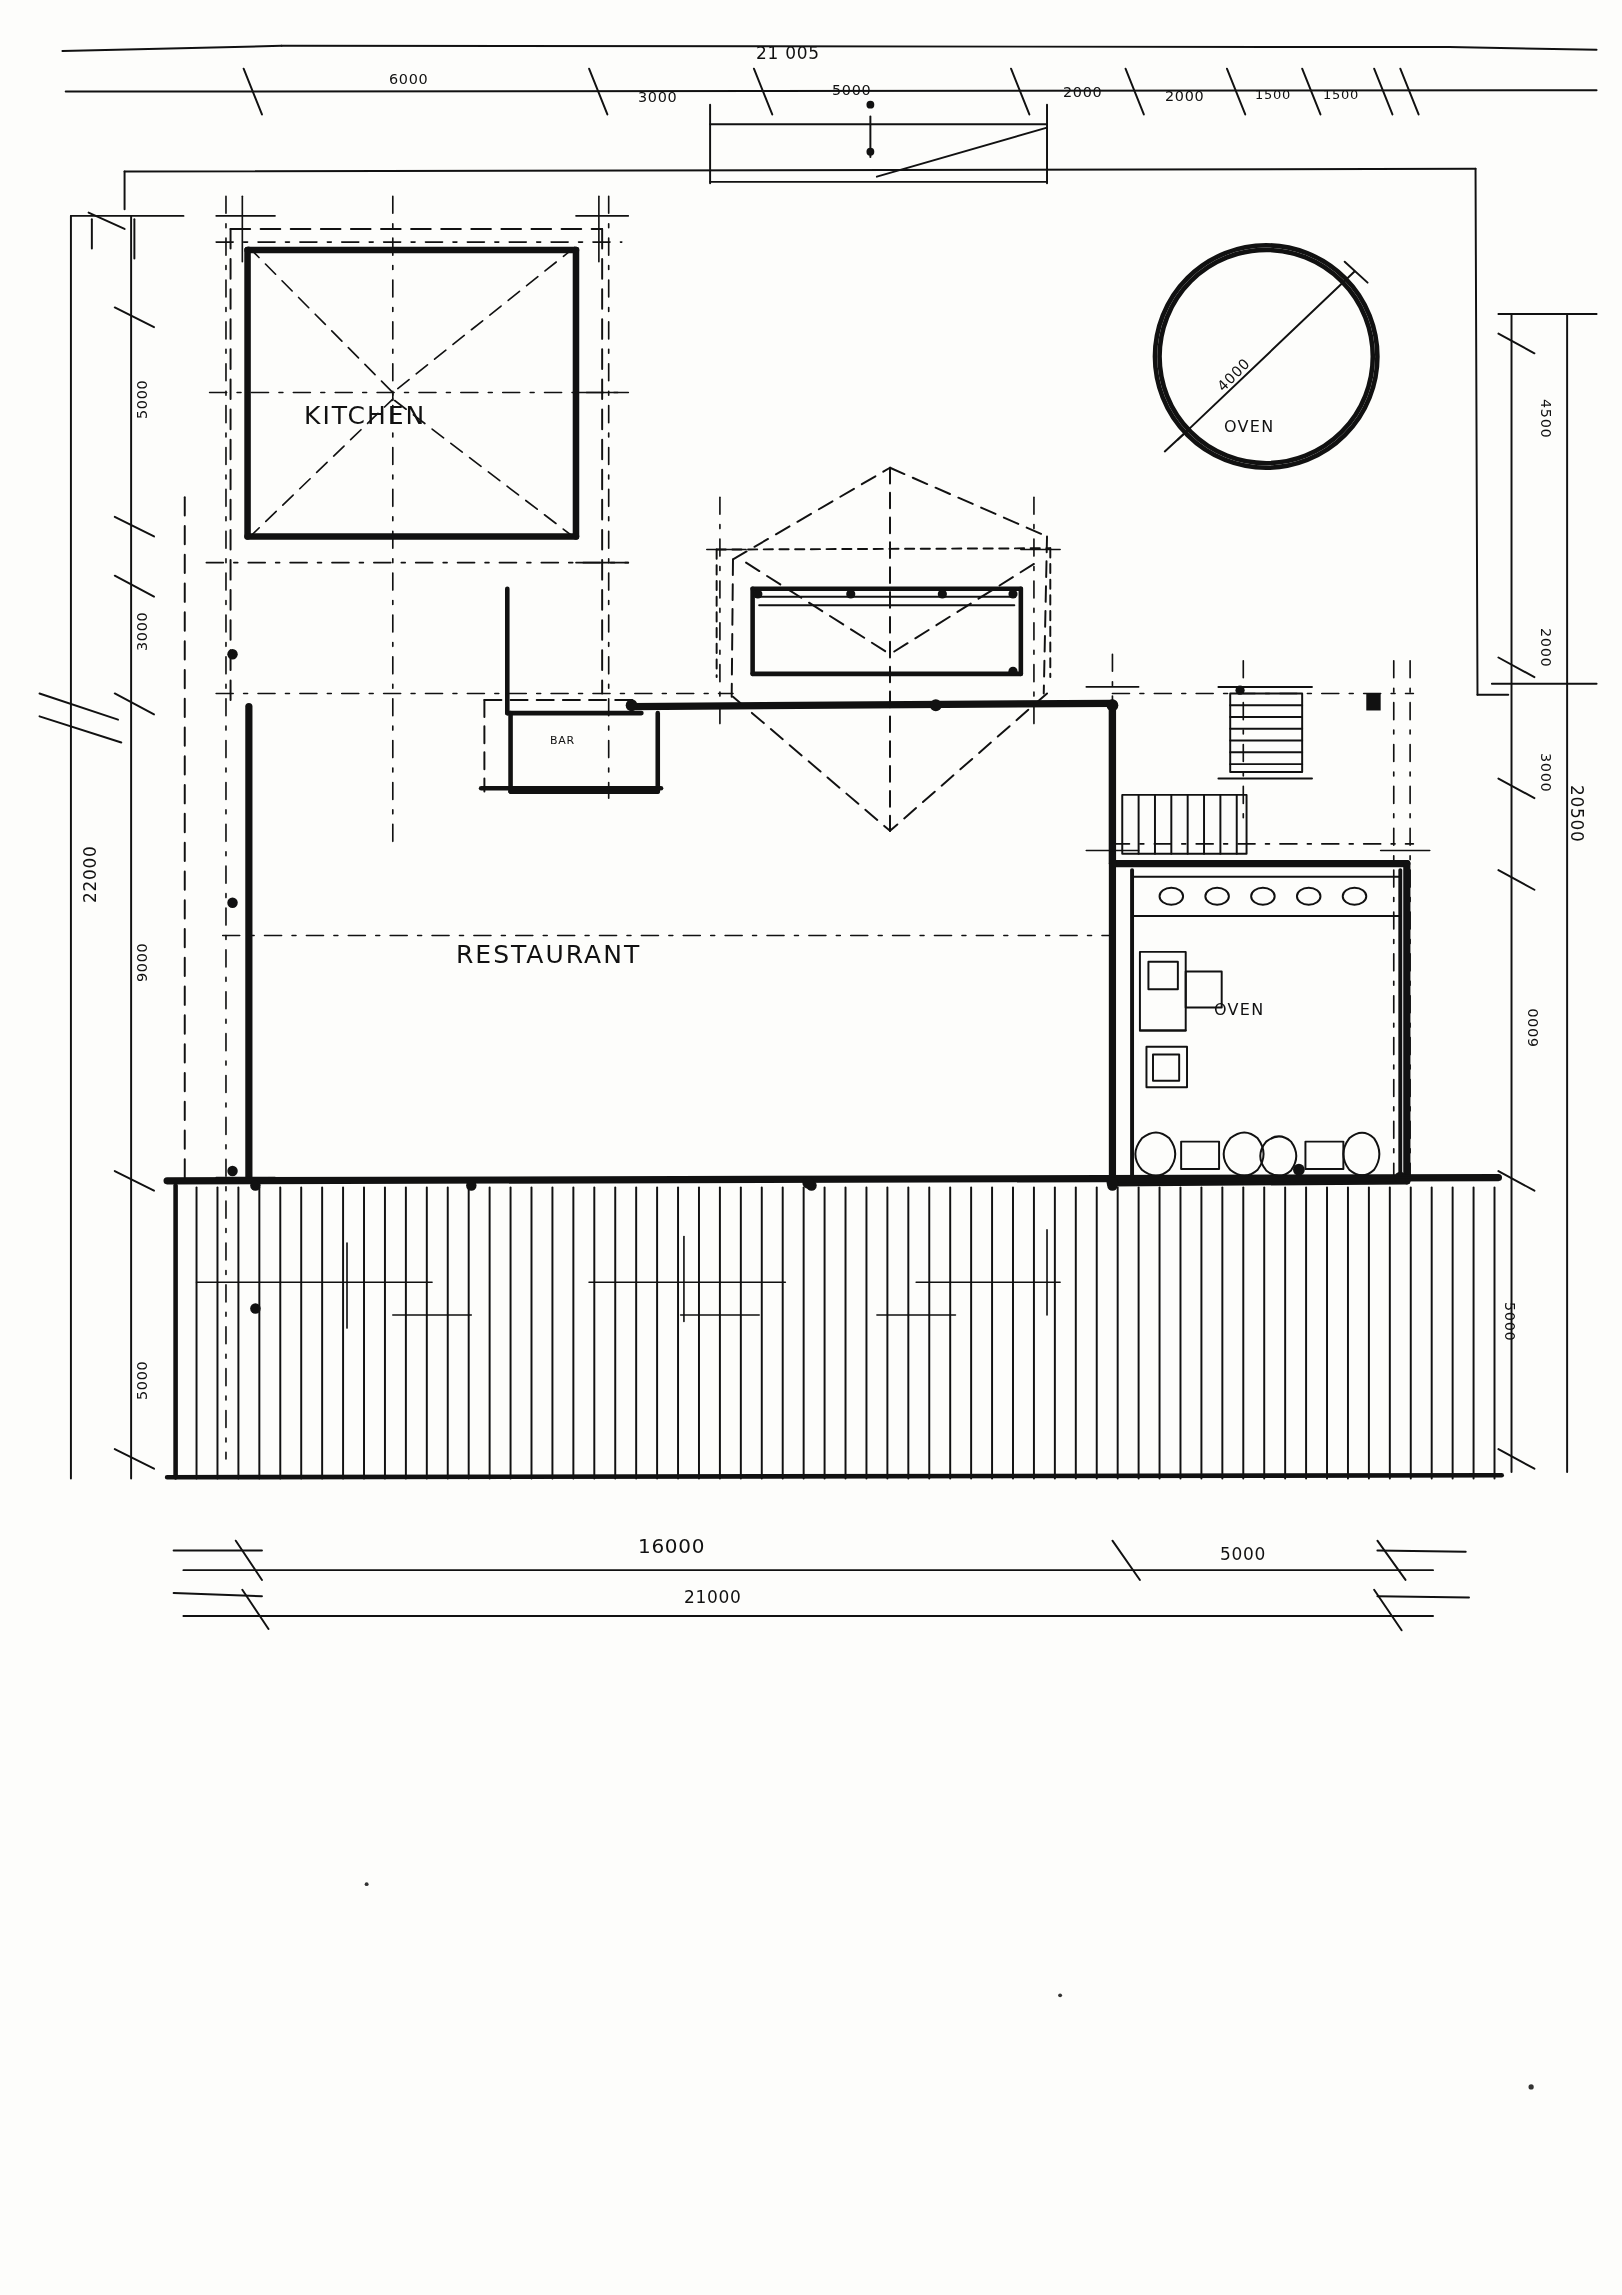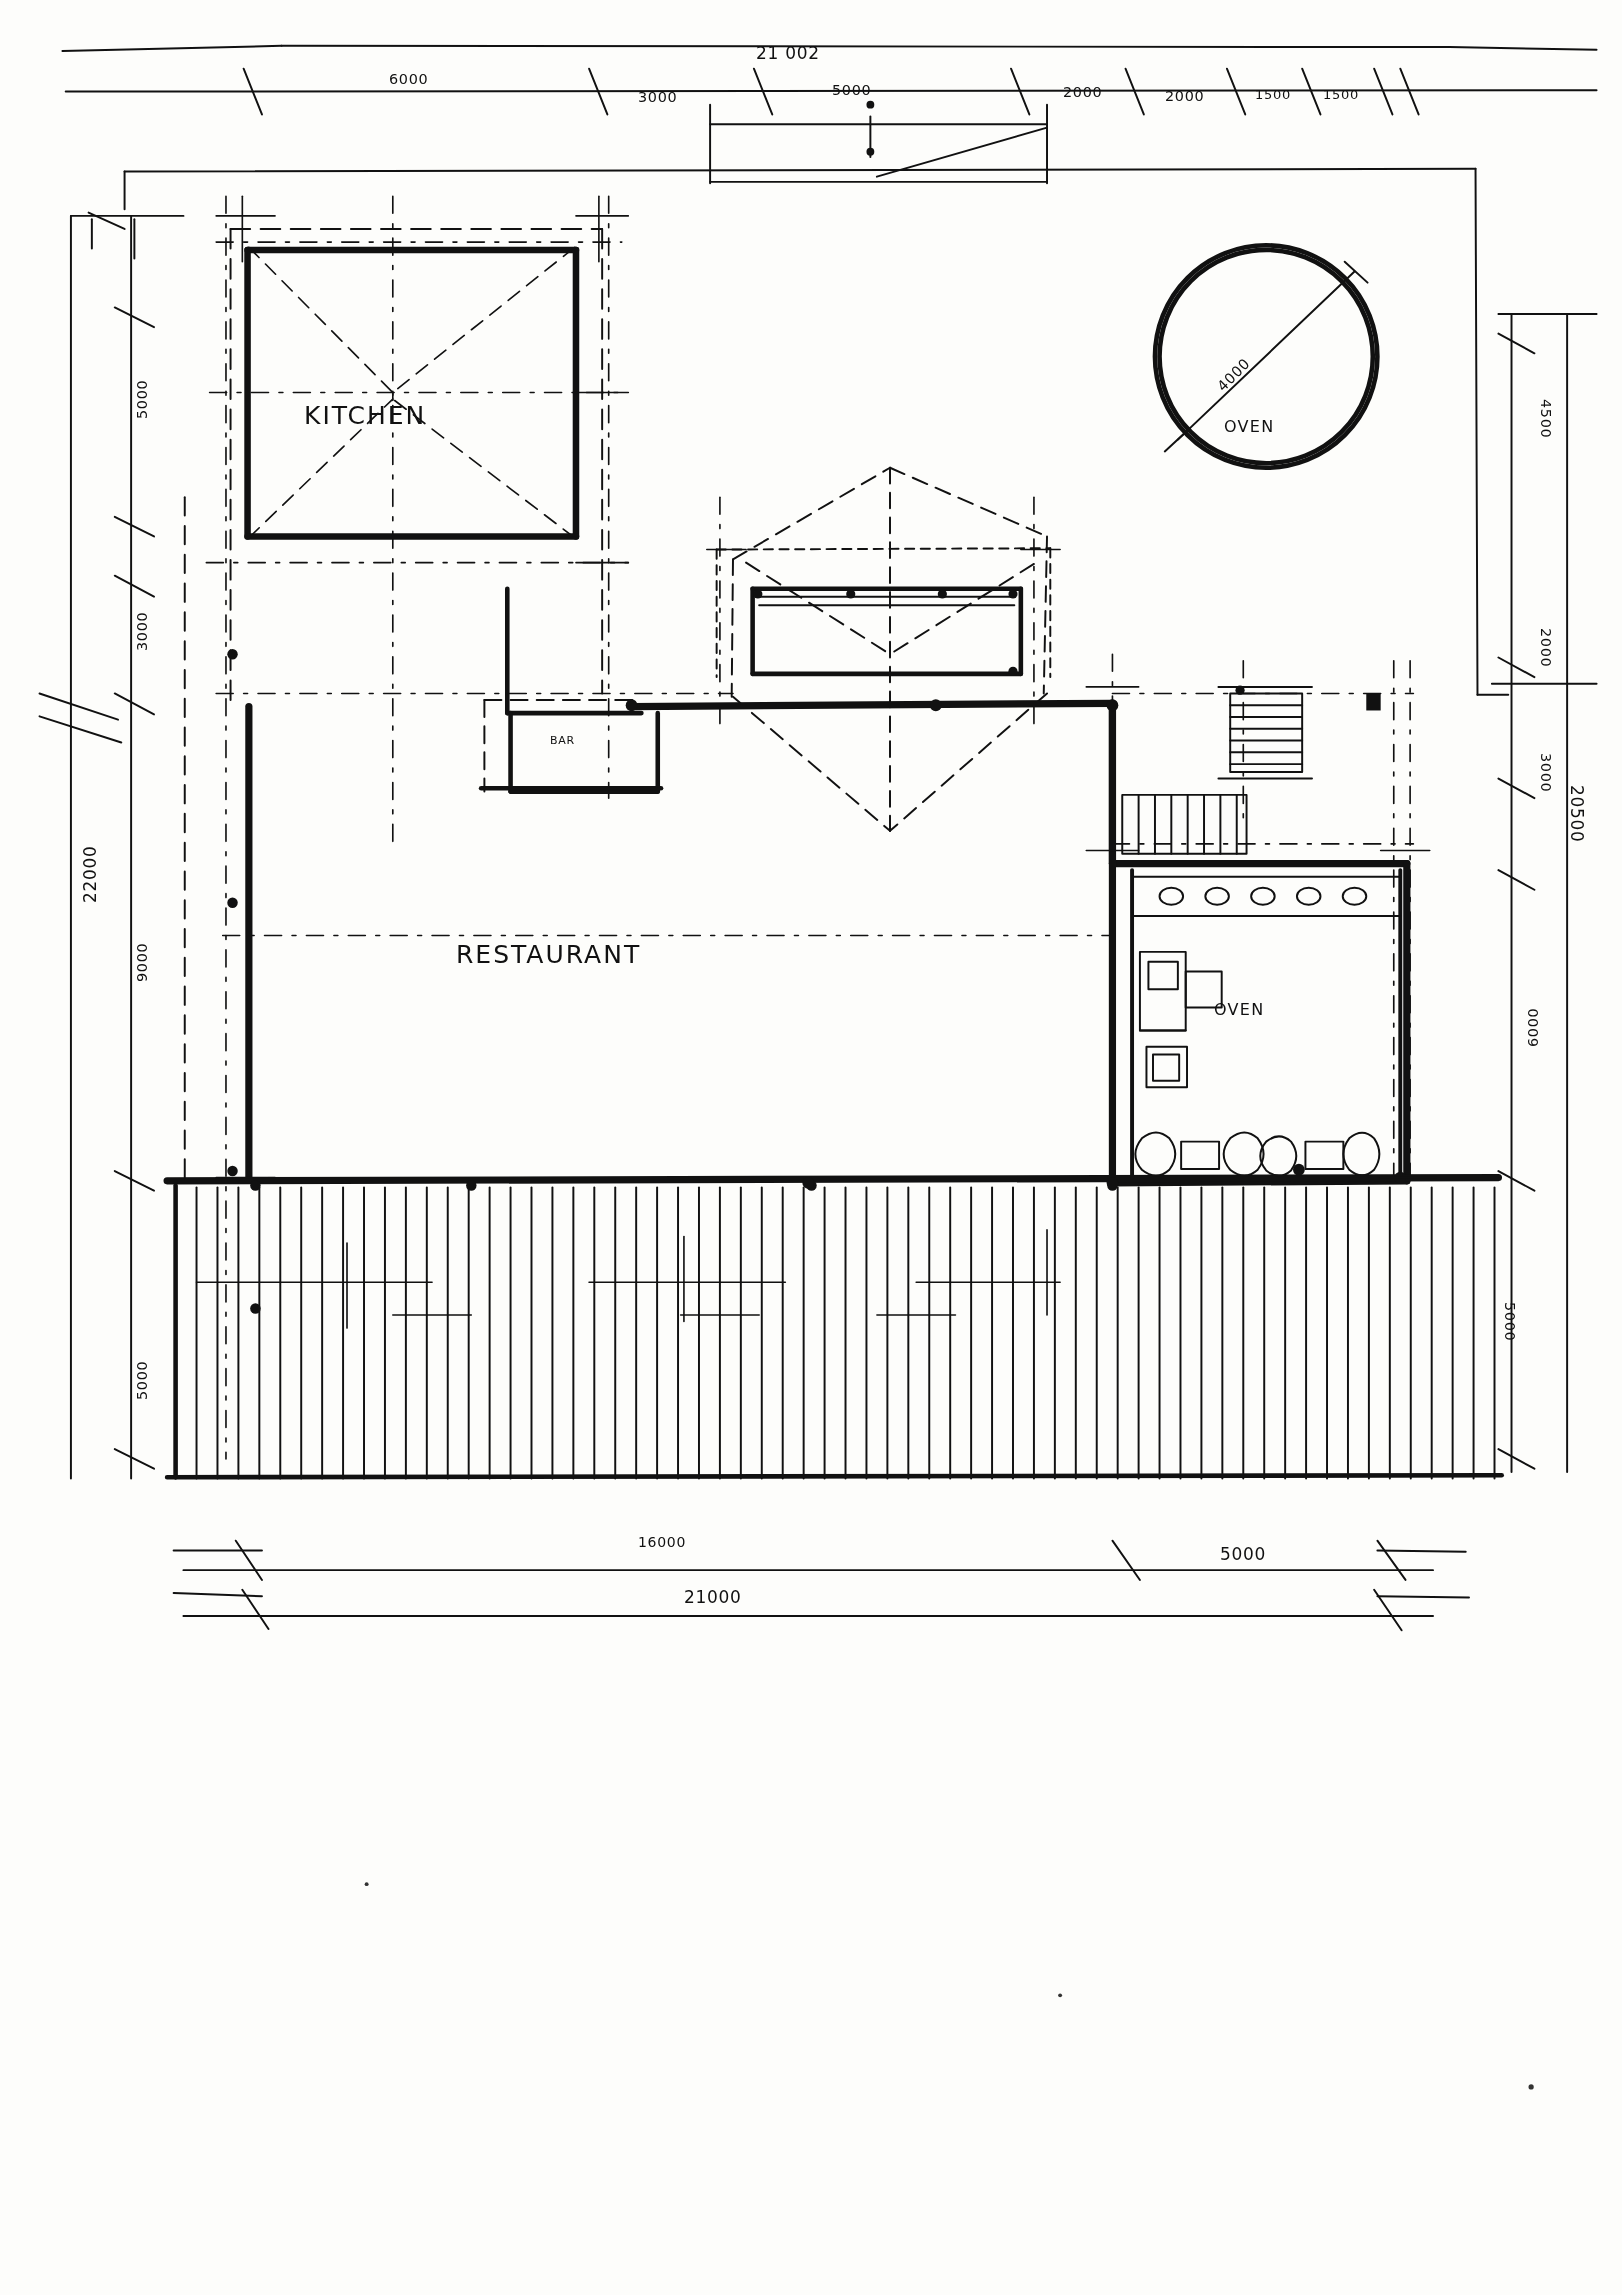--- a/index.html
+++ b/index.html
@@ -464,21 +464,21 @@
   <div class="hand-label rm-title" style="left:456px; top:896px;">RESTAURANT</div>
 
   <div class="hand-label rm-title-xs" style="left:550px; top:734px;">BAR</div>
 
   <div class="hand-label rm-title-sm" style="left:1214px; top:985px;">OVEN</div>
 
   <div class="hand-label rm-title-sm" style="left:1224px; top:402px;">OVEN</div>
 
   <div class="dim-label rotdiag" style="left:1214px; top:383px;">4000</div>
 
-  <div class="dim-label" style="left:756px; top:43px; font-size:17px;">21 002</div>
+  <div class="dim-label" style="left:756px; top:43px; font-size:17px;">21 005</div>
 
   <div class="dim-label" style="left:389px; top:71px;">6000</div>
   <div class="dim-label" style="left:638px; top:89px;">3000</div>
   <div class="dim-label" style="left:832px; top:82px;">5000</div>
   <div class="dim-label" style="left:1063px; top:84px;">2000</div>
   <div class="dim-label" style="left:1165px; top:88px;">2000</div>
   <div class="dim-label" style="left:1255px; top:87px; font-size:13px;">1500</div>
   <div class="dim-label" style="left:1323px; top:87px; font-size:13px;">1500</div>
 
   <div class="dim-label rot90" style="left:134px; top:419px;">5000</div>
@@ -487,18 +487,18 @@
   <div class="dim-label rot90" style="left:134px; top:1400px;">5000</div>
   <div class="dim-label rot90" style="left:80px; top:903px; font-size:17px;">22000</div>
 
   <div class="dim-label rot90cw" style="left:1554px; top:399px;">4500</div>
   <div class="dim-label rot90cw" style="left:1554px; top:628px;">2000</div>
   <div class="dim-label rot90cw" style="left:1554px; top:753px;">3000</div>
   <div class="dim-label rot90" style="left:1525px; top:1047px;">6000</div>
   <div class="dim-label rot90cw" style="left:1518px; top:1302px;">5000</div>
   <div class="dim-label rot90cw" style="left:1587px; top:785px; font-size:17px;">20500</div>
 
-  <div class="dim-label" style="left:638px; top:1534px; font-size:14px;">16000</div>
+  <div class="dim-label" style="left:638px; top:1534px; font-size:20px;">16000</div>
   <div class="dim-label" style="left:1220px; top:1544px; font-size:17px;">5000</div>
   <div class="dim-label" style="left:684px; top:1587px; font-size:17px;">21000</div>
 
 </div>
 
 
 </body></html>

